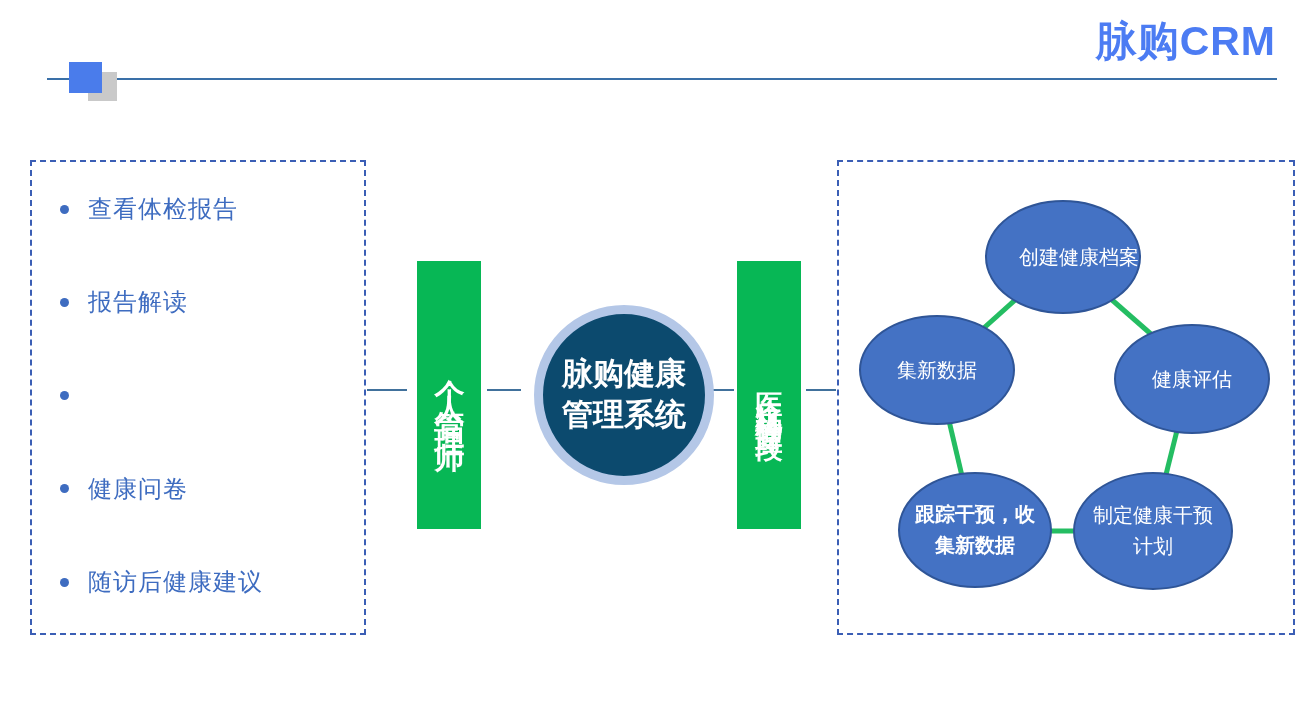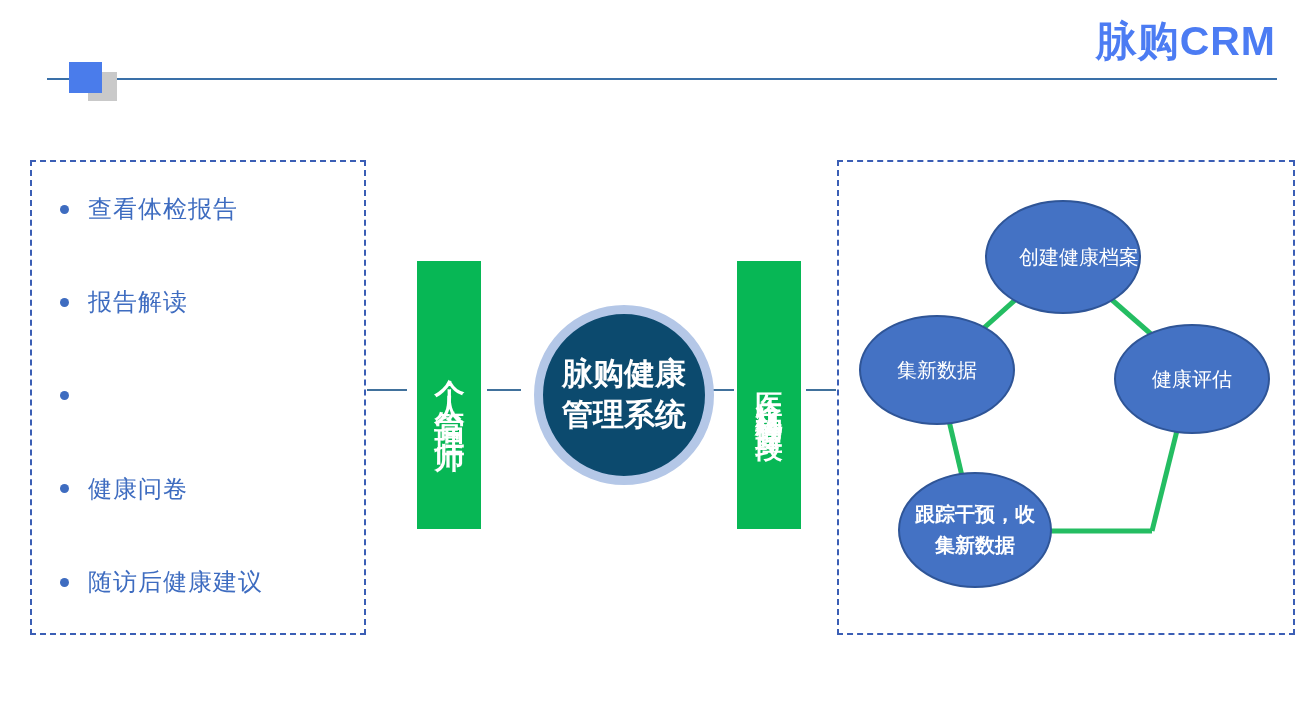--- a/index.html
+++ b/index.html
@@ -97,13 +97,15 @@
     <line x1="1192" y1="370" x2="1152" y2="531" stroke="#24BD62" stroke-width="5"></line>
     <line x1="937" y1="370" x2="975" y2="531" stroke="#24BD62" stroke-width="5"></line>
     <line x1="975" y1="531" x2="1152" y2="531" stroke="#24BD62" stroke-width="5"></line>
   </svg>
 
   <div class="ellipse e-top"><span>创建健康档案</span></div>
   <div class="ellipse e-left"><span>集新数据</span></div>
   <div class="ellipse e-right"><span>健康评估</span></div>
   <div class="ellipse e-bl"><span>跟踪干预，收
 集新数据</span></div>
+  <div class="ellipse e-br"><span>制定健康干预
+计划</span></div>
 </div>
 
 </body></html>

